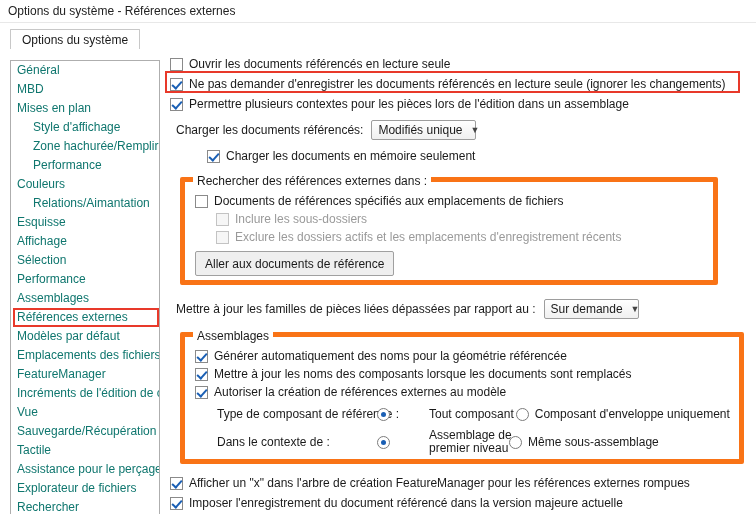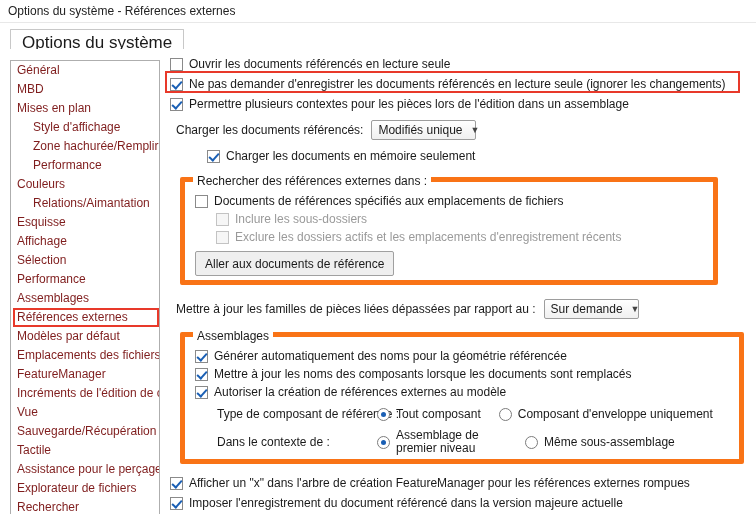--- a/index.html
+++ b/index.html
@@ -42,21 +42,21 @@
   .tab {
     position: absolute;
     left: 10px;
     top: 6px;
     height: 21px;
     padding: 3px 11px 0 11px;
     box-sizing: border-box;
     background: #ffffff;
     border: 1px solid #c8c8c8;
     border-bottom: 1px solid #ffffff;
-    font-size: 17px;
+    font-size: 12px;
     color: #1a1a1a;
     border-radius: 1px 1px 0 0;
   }
   .tabline {
     position: absolute;
     left: 0;
     right: 0;
     top: 26px;
     height: 1px;
     background: #c8c8c8;
@@ -79,21 +79,21 @@
     border: 1px solid #aeaeae;
     background: #ffffff;
     box-sizing: border-box;
     overflow: hidden;
   }
   .side-item {
     height: 19px;
     line-height: 19px;
     padding-left: 6px;
     font-size: 12px;
-    color: #7f1d1d;
+    color: #0f766e;
     white-space: nowrap;
   }
   .side-item.indent {
     padding-left: 22px;
   }
   .side-item.selected {
     background: #ffffff;
   }
   .sel-box {
     position: absolute;
@@ -228,21 +228,22 @@
     width: 5px;
     height: 5px;
     border-radius: 50%;
     background: #1a5fb4;
   }
   .inline {
     display: inline-flex;
     align-items: center;
   }
   .small-gap {
-    margin-right: 18px;
+    margin-right: 2px;
+    gap: 33px;
   }
   .two-line {
     line-height: 13px;
   }
 </style>
 </head>
 <body>
 
 <div class="window">
 

